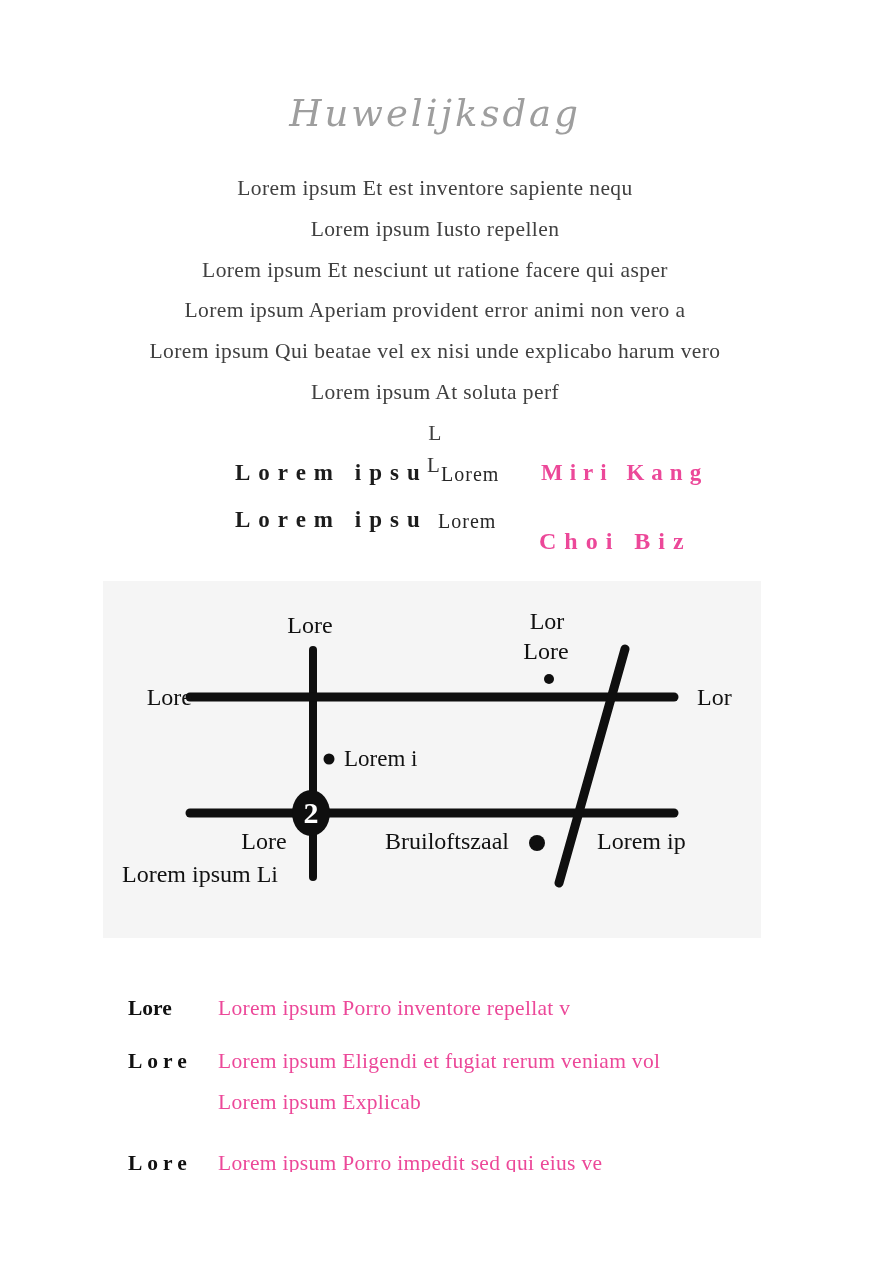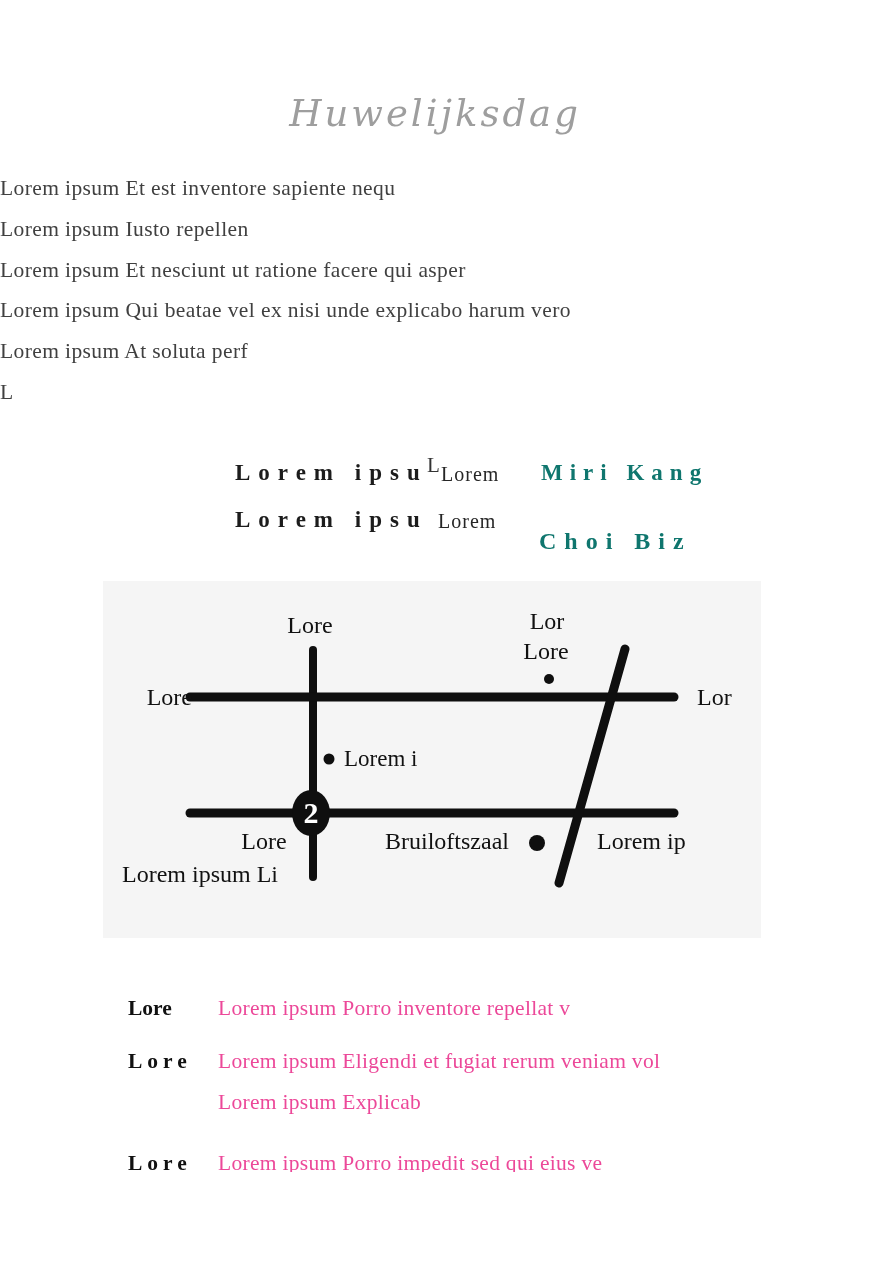--- a/index.html
+++ b/index.html
@@ -24,20 +24,21 @@
     font-style: italic;
     font-size: 37px;
     letter-spacing: 3px;
     color: #9e9e9e;
   }
 
   
   .intro {
     position: absolute;
     top: 168px; left: 0; right: 0;
+    text-align: center;
     font-size: 21.5px;
     line-height: 40.8px;
     color: #404040;
     letter-spacing: 0.4px;
   }
 
   
   .names-row { position: absolute; left: 0; width: 870px; height: 34px; padding-left: 8px; }
   .names-row.row1 { top: 460px; }
   .names-row.row2 { top: 507px; }
@@ -52,21 +53,21 @@
   }
   .nm-reg {
     position: absolute; left: 441px; top: 3px;
     font-size: 20px; letter-spacing: 1px;
     color: #262626; white-space: nowrap;
   }
   .row2 .nm-reg { left: 438px; }
   .nm-name {
     position: absolute; left: 541px; top: 0;
     font-size: 23px; font-weight: 600; letter-spacing: 7px;
-    color: #0f766e; white-space: nowrap;
+    color: #ec4899; white-space: nowrap;
   }
   .row2 .nm-name { left: 539px; top: -2px; font-size: 24px; font-weight: 700; letter-spacing: 8px; margin-top: 23px; }
 
   
   .map-box {
     position: absolute;
     left: 103px; top: 581px;
     width: 658px; height: 357px;
     background: #f5f5f5;
   }
@@ -101,20 +102,21 @@
 <body>
 
 <div class="canvas">
 
   <div class="title">Huwelijksdag</div>
 
   <div class="intro">
     <div>Lorem ipsum Et est inventore sapiente nequ</div>
     <div>Lorem ipsum Iusto repellen</div>
     <div>Lorem ipsum Et nesciunt ut ratione facere qui asper</div>
+    <div>Lorem ipsum Aperiam provident error animi non vero a</div>
     <div>Lorem ipsum Qui beatae vel ex nisi unde explicabo harum vero</div>
     <div>Lorem ipsum At soluta perf</div>
     <div>L</div>
   </div>
 
   <div class="names-row row1">
     <span class="nm-bold">Lorem ipsu</span>
     <span class="nm-sup">L</span>
     <span class="nm-reg">Lorem</span>
     <span class="nm-name">Miri Kang</span>

